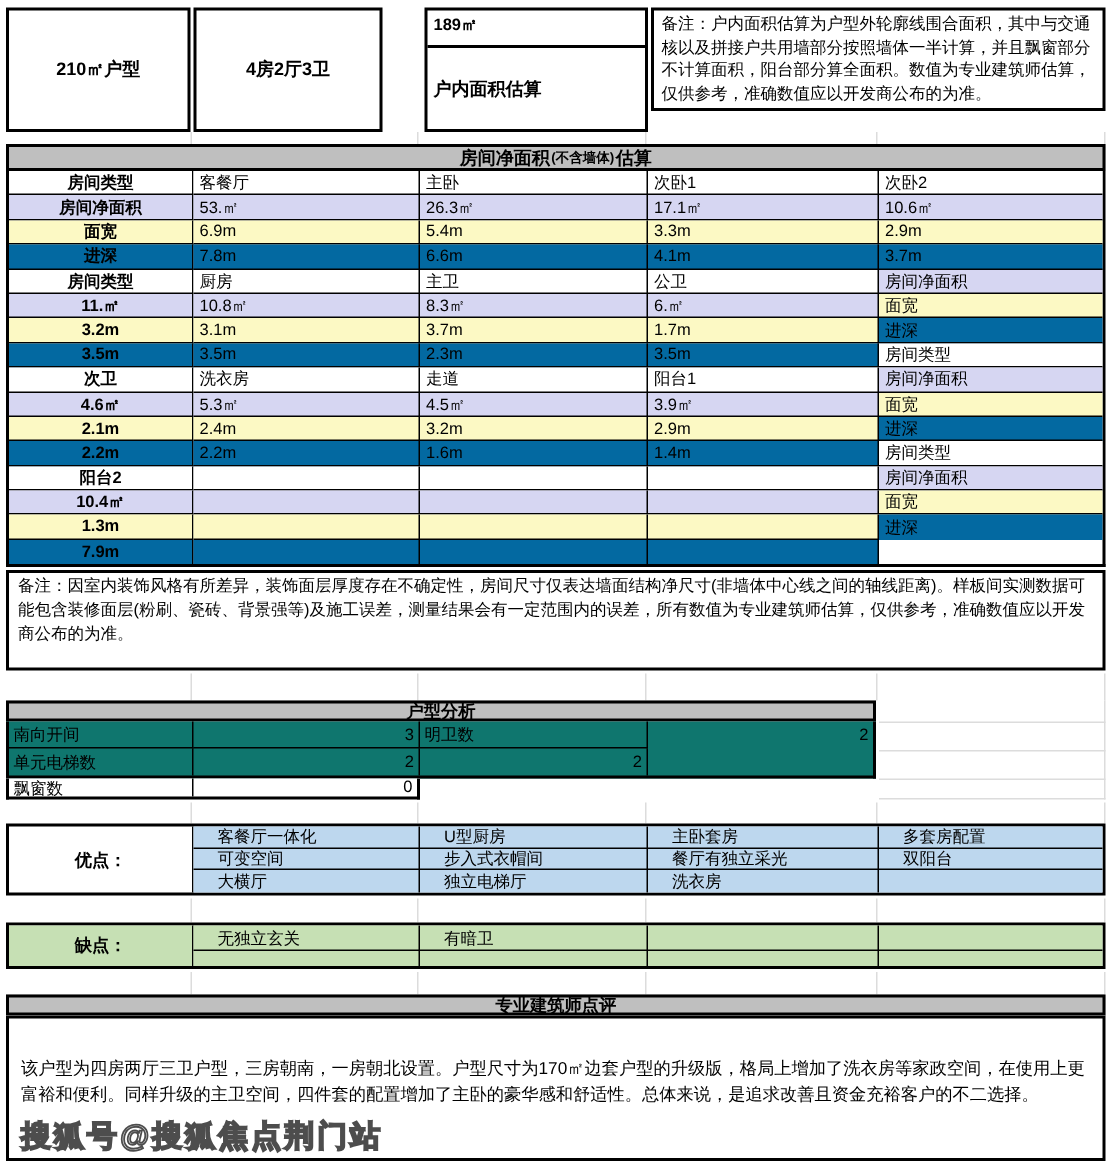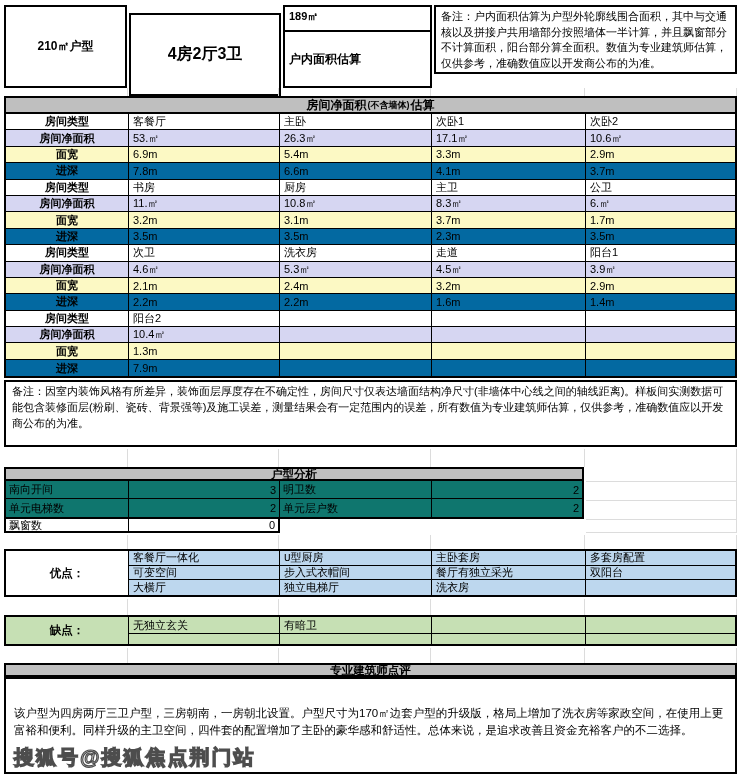--- a/index.html
+++ b/index.html
@@ -7,21 +7,21 @@
   #screen {
     position:relative; width:740px; height:777px; background:#fff;
     font-family:"Liberation Sans","DejaVu Sans",sans-serif; color:#000;
     overflow:hidden; font-size:11px;
   }
   .abs { position:absolute; }
   .box { border:2px solid #000; background:#fff; }
 
   
   #hb1 { left:4px; top:5px; width:123px; height:83px; display:flex; align-items:center; justify-content:center; font-weight:bold; font-size:12px; }
-  #hb2 { left:129px; top:13px; width:152px; height:83px; display:flex; align-items:center; justify-content:center; font-weight:bold; font-size:16px; }
+  #hb2 { left:129px; top:5px; width:126px; height:83px; display:flex; align-items:center; justify-content:center; font-weight:bold; font-size:12px; }
   #hb3 { left:283px; top:5px; width:149px; height:83px; }
   #hb3 .hb3-top { height:25px; border-bottom:2px solid #000; font-weight:bold; padding:2px 4px; font-size:11px; }
   #hb3 .hb3-bottom { height:54px; display:flex; align-items:center; padding-left:4px; font-weight:bold; font-size:12px; }
   #hb4 { left:434px; top:5px; width:303px; height:69px; padding:2px 5px; font-size:11px; line-height:15.5px; }
 
   
   .gap { left:4px; width:733px; }
   .gap i { position:absolute; top:0; bottom:0; width:1px; background:#dcdcdc; }
   .gap i:nth-child(1){ left:123px; } .gap i:nth-child(2){ left:274px; }
   .gap i:nth-child(3){ left:426px; } .gap i:nth-child(4){ left:580px; }
@@ -64,21 +64,21 @@
   #an-right i { position:absolute; background:#dcdcdc; }
   #an-right .h { left:0; right:0; height:1px; }
   #an-right .h1 { top:14px; } #an-right .h2 { top:33px; }
   #an-right .h3 { top:52px; } #an-right .h4 { top:65px; }
   #an-right .v1 { top:0; bottom:0; right:0; width:1px; }
 
   
   .pc-table { left:4px; width:733px; border:2px solid #000; display:flex; background:#fff; }
   .pc-label { width:123px; border-right:1px solid #000; display:flex; align-items:center; justify-content:center; font-weight:bold; font-size:11.5px; }
   .pc-grid { flex:1; display:grid; grid-template-columns:151px 152px 154px 1fr; }
-  .pc-grid > div { border-right:1px solid #000; border-bottom:1px solid #000; display:flex; align-items:center; padding-left:4px; overflow:hidden; white-space:nowrap;font-family:Liberation Mono, monospace; }
+  .pc-grid > div { border-right:1px solid #000; border-bottom:1px solid #000; display:flex; align-items:center; padding-left:16px; overflow:hidden; white-space:nowrap; }
   .pc-grid > div:nth-child(4n) { border-right:none; }
   .pc-grid > div:nth-last-child(-n+4) { border-bottom:none; }
   #pros { top:549px; height:48px; }
   #pros .pc-grid { grid-template-rows:1fr 1fr 1fr; }
   #pros .pc-grid > div { background:#BDD7EE; }
   #cons { top:615px; height:31px; }
   #cons .pc-label { background:#C6E0B4; }
   #cons .pc-grid { grid-template-rows:17px 1fr; }
   #cons .pc-grid > div { background:#C6E0B4; }
 
@@ -135,21 +135,20 @@
       <div class="rw">5.4m</div>
       <div class="rw">3.3m</div>
       <div class="rw">2.9m</div>
       <div class="rd">进深</div>
       <div class="rd">7.8m</div>
       <div class="rd">6.6m</div>
       <div class="rd">4.1m</div>
       <div class="rd">3.7m</div>
 
       <div class="rt">房间类型</div>
-      <div class="rt">书房</div>
       <div class="rt">厨房</div>
       <div class="rt">主卫</div>
       <div class="rt">公卫</div>
       <div class="ra">房间净面积</div>
       <div class="ra">11.㎡</div>
       <div class="ra">10.8㎡</div>
       <div class="ra">8.3㎡</div>
       <div class="ra">6.㎡</div>
       <div class="rw">面宽</div>
       <div class="rw">3.2m</div>
@@ -217,21 +216,20 @@
     </div>
 
   <div id="an-title" class="abs sec-title">户型分析</div>
   <div id="an-body" class="abs">
     <div>南向开间</div>
     <div class="an-val">3</div>
     <div>明卫数</div>
     <div class="an-val">2</div>
     <div>单元电梯数</div>
     <div class="an-val">2</div>
-    <div>单元层户数</div>
     <div class="an-val">2</div>
   </div>
   <div id="an-row3" class="abs">
     <div>飘窗数</div>
     <div class="an-val">0</div>
   </div>
   <div id="an-right" class="abs">
     <i class="h h1"></i>
       <i class="h h2"></i>
       <i class="h h3"></i>

